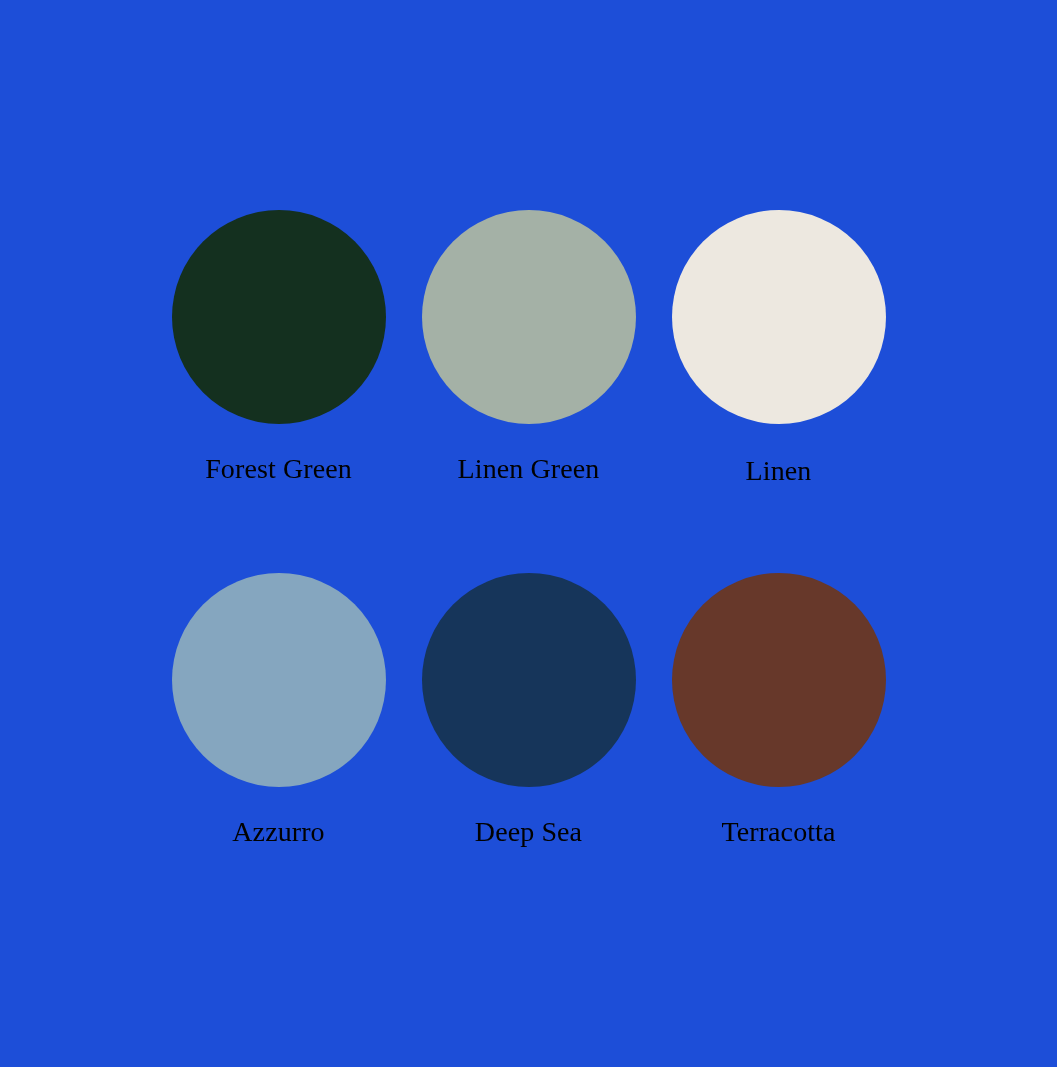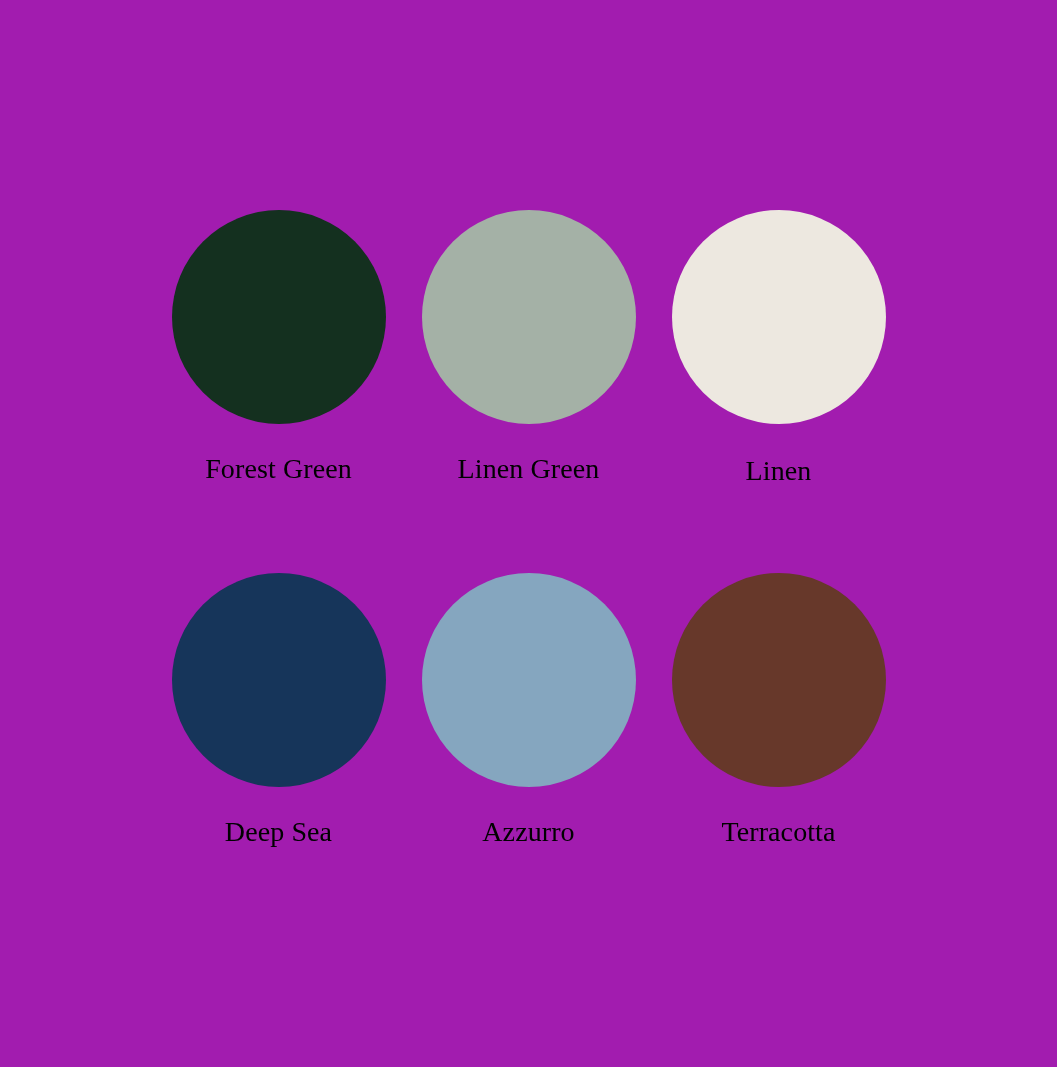--- a/index.html
+++ b/index.html
@@ -12,21 +12,21 @@
     height: 1067px;
     background: #ffffff;
     font-family: "Liberation Serif", "DejaVu Serif", serif;
     overflow: hidden;
   }
 
   #palette-board {
     position: relative;
     width: 1057px;
     height: 1067px;
-    background: #a21caf;
+    background: #1d4ed8;
   }
 
   .palette-grid {
     position: absolute;
     left: 0;
     top: 0;
     width: 1057px;
     height: 1067px;
     display: grid;
     grid-template-columns: repeat(3, 250px);
@@ -79,27 +79,27 @@
       <div class="swatch-chip" style="background-color: rgb(164, 177, 166);"></div>
       <div class="swatch-label" style="color: rgb(1, 1, 1);">Linen Green</div>
     </div>
 
     <div class="swatch">
       <div class="swatch-chip" style="background-color: rgb(237, 232, 224);"></div>
       <div class="swatch-label" style="color: rgb(1, 1, 1); margin-top: 31px;">Linen</div>
     </div>
 
     <div class="swatch">
-      <div class="swatch-chip" style="background-color: rgb(22, 53, 90);"></div>
-      <div class="swatch-label" style="color: rgb(1, 1, 1);">Deep Sea</div>
+      <div class="swatch-chip" style="background-color: rgb(133, 166, 191);"></div>
+      <div class="swatch-label" style="color: rgb(1, 1, 1);">Azzurro</div>
     </div>
 
     <div class="swatch">
-      <div class="swatch-chip" style="background-color: rgb(133, 166, 191);"></div>
-      <div class="swatch-label" style="color: rgb(1, 1, 1);">Azzurro</div>
+      <div class="swatch-chip" style="background-color: rgb(22, 53, 90);"></div>
+      <div class="swatch-label" style="color: rgb(1, 1, 1);">Deep Sea</div>
     </div>
 
     <div class="swatch">
       <div class="swatch-chip" style="background-color: rgb(103, 56, 42);"></div>
       <div class="swatch-label" style="color: rgb(1, 1, 1);">Terracotta</div>
     </div>
 
   </div>
 </div>
 

